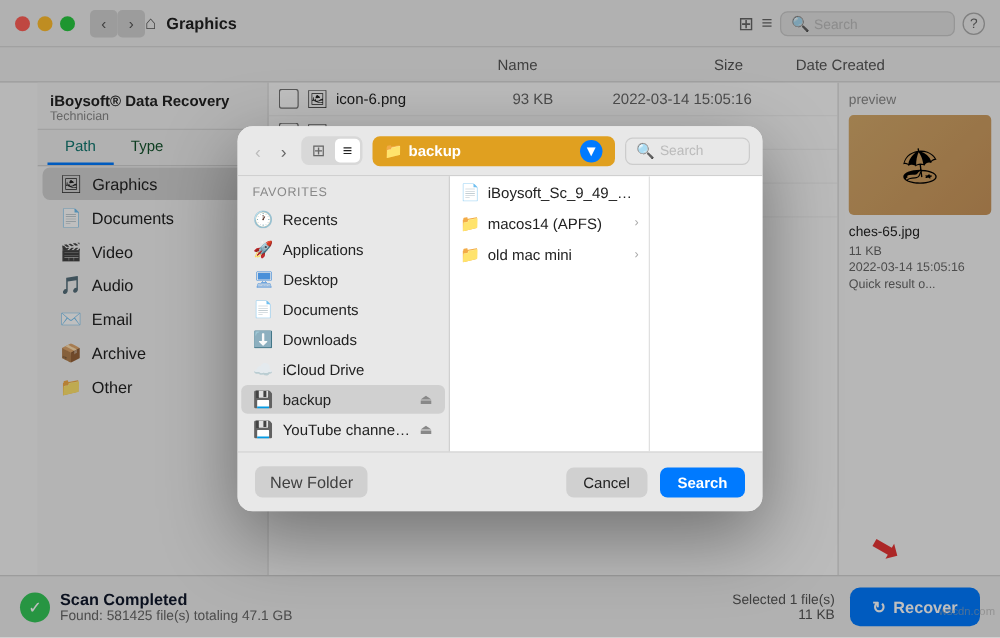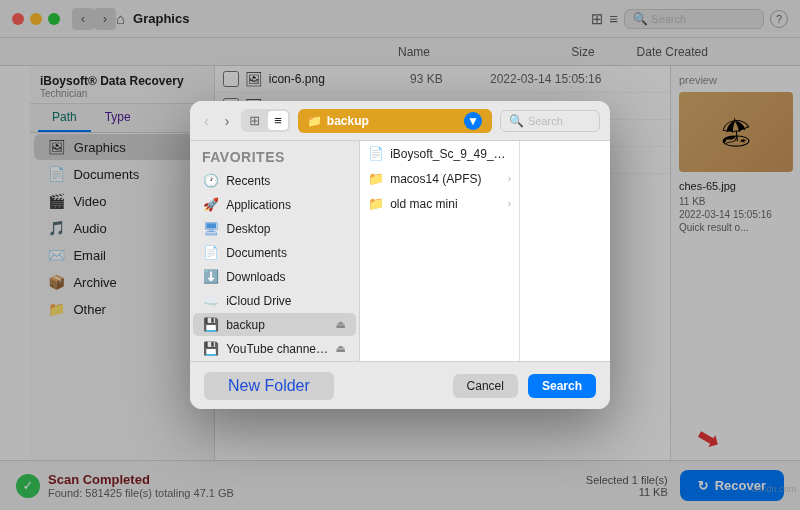--- a/index.html
+++ b/index.html
@@ -168,21 +168,21 @@
       border-bottom: 1px solid #d0d0d0;
       background: #ececec;
       padding: 0 8px;
       gap: 0;
     }
     .pt-tab {
       padding: 6px 14px;
       font-size: 12px;
       cursor: pointer;
       border-bottom: 2px solid transparent;
-      color: #4c1d95;
+      color: #14532d;
     }
     .pt-tab.active {
       border-bottom: 2px solid #007aff;
       color: #0f766e;
       font-weight: 500;
     }
 
     
     .file-list {
       flex: 1;
@@ -231,21 +231,21 @@
       height: 24px;
       border-radius: 50%;
       background: #34c759;
       color: white;
       display: flex;
       align-items: center;
       justify-content: center;
       font-size: 13px;
       flex-shrink: 0;
     }
-    .scan-title { font-weight: 600; color: #7f1d1d; font-size: 13px; }
+    .scan-title { font-weight: 600; color: #0f172a; font-size: 13px; }
     .scan-sub { color: #666; font-size: 11px; }
 
     .selected-info {
       font-size: 11px;
       color: #555;
       text-align: right;
     }
     .recover-btn {
       background: #007aff;
       color: white;
@@ -424,22 +424,22 @@
     
     .dialog-sidebar {
       width: 170px;
       background: #e8e8e8;
       border-right: 1px solid #d0d0d0;
       overflow-y: auto;
       flex-shrink: 0;
     }
 
     .dialog-section-label {
-      font-size: 14px;
-      font-weight: 700;
+      font-size: 10px;
+      font-weight: 400;
       color: #888;
       padding: 8px 12px 3px;
       text-transform: uppercase;
       letter-spacing: 0.5px;
     }
 
     .dialog-sidebar-item {
       display: flex;
       align-items: center;
       padding: 4px 10px;
@@ -493,24 +493,24 @@
       display: flex;
       align-items: center;
       padding: 0 14px;
       gap: 10px;
       border-top: 1px solid #d0d0d0;
     }
     .new-folder-btn {
       background: #d0d0d0;
       border: none;
       border-radius: 6px;
-      padding: 5px 24px;
-      font-size: 16px;
-      cursor: pointer;
-      color: #1d4ed8;
+      padding: 5px 12px;
+      font-size: 13px;
+      cursor: pointer;
+      color: #404040;
     }
     .spacer { flex: 1; }
     .cancel-btn {
       background: #d0d0d0;
       border: none;
       border-radius: 6px;
       padding: 5px 14px;
       font-size: 12px;
       cursor: pointer;
       color: #222;

